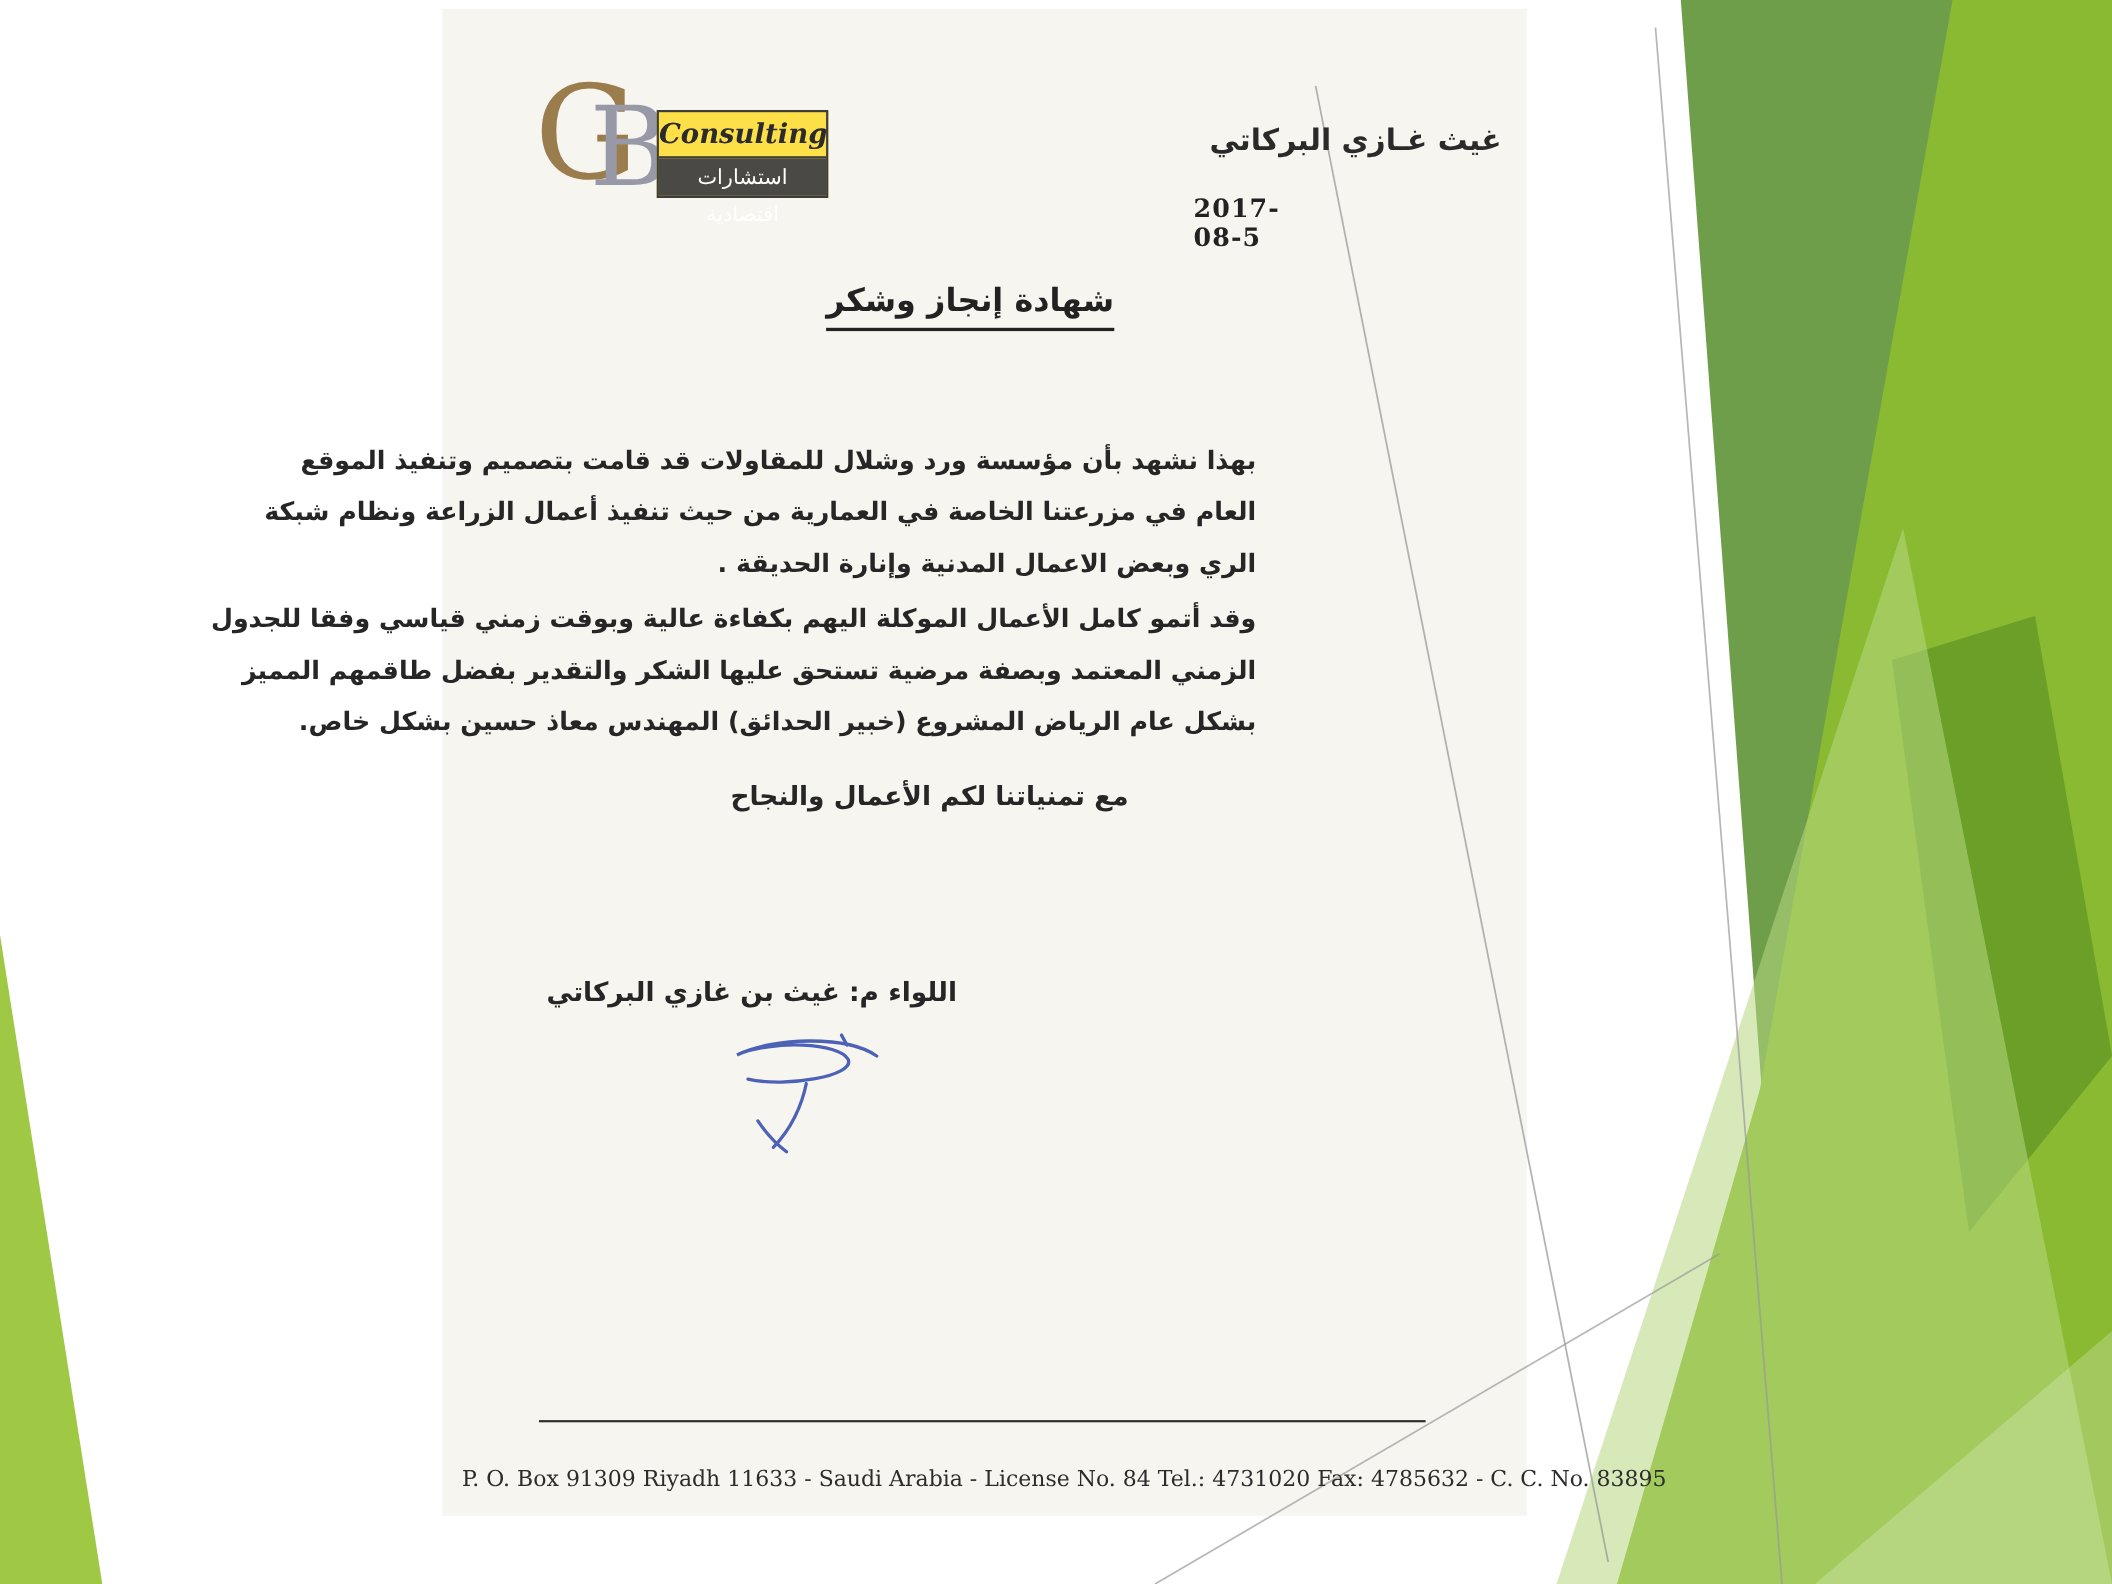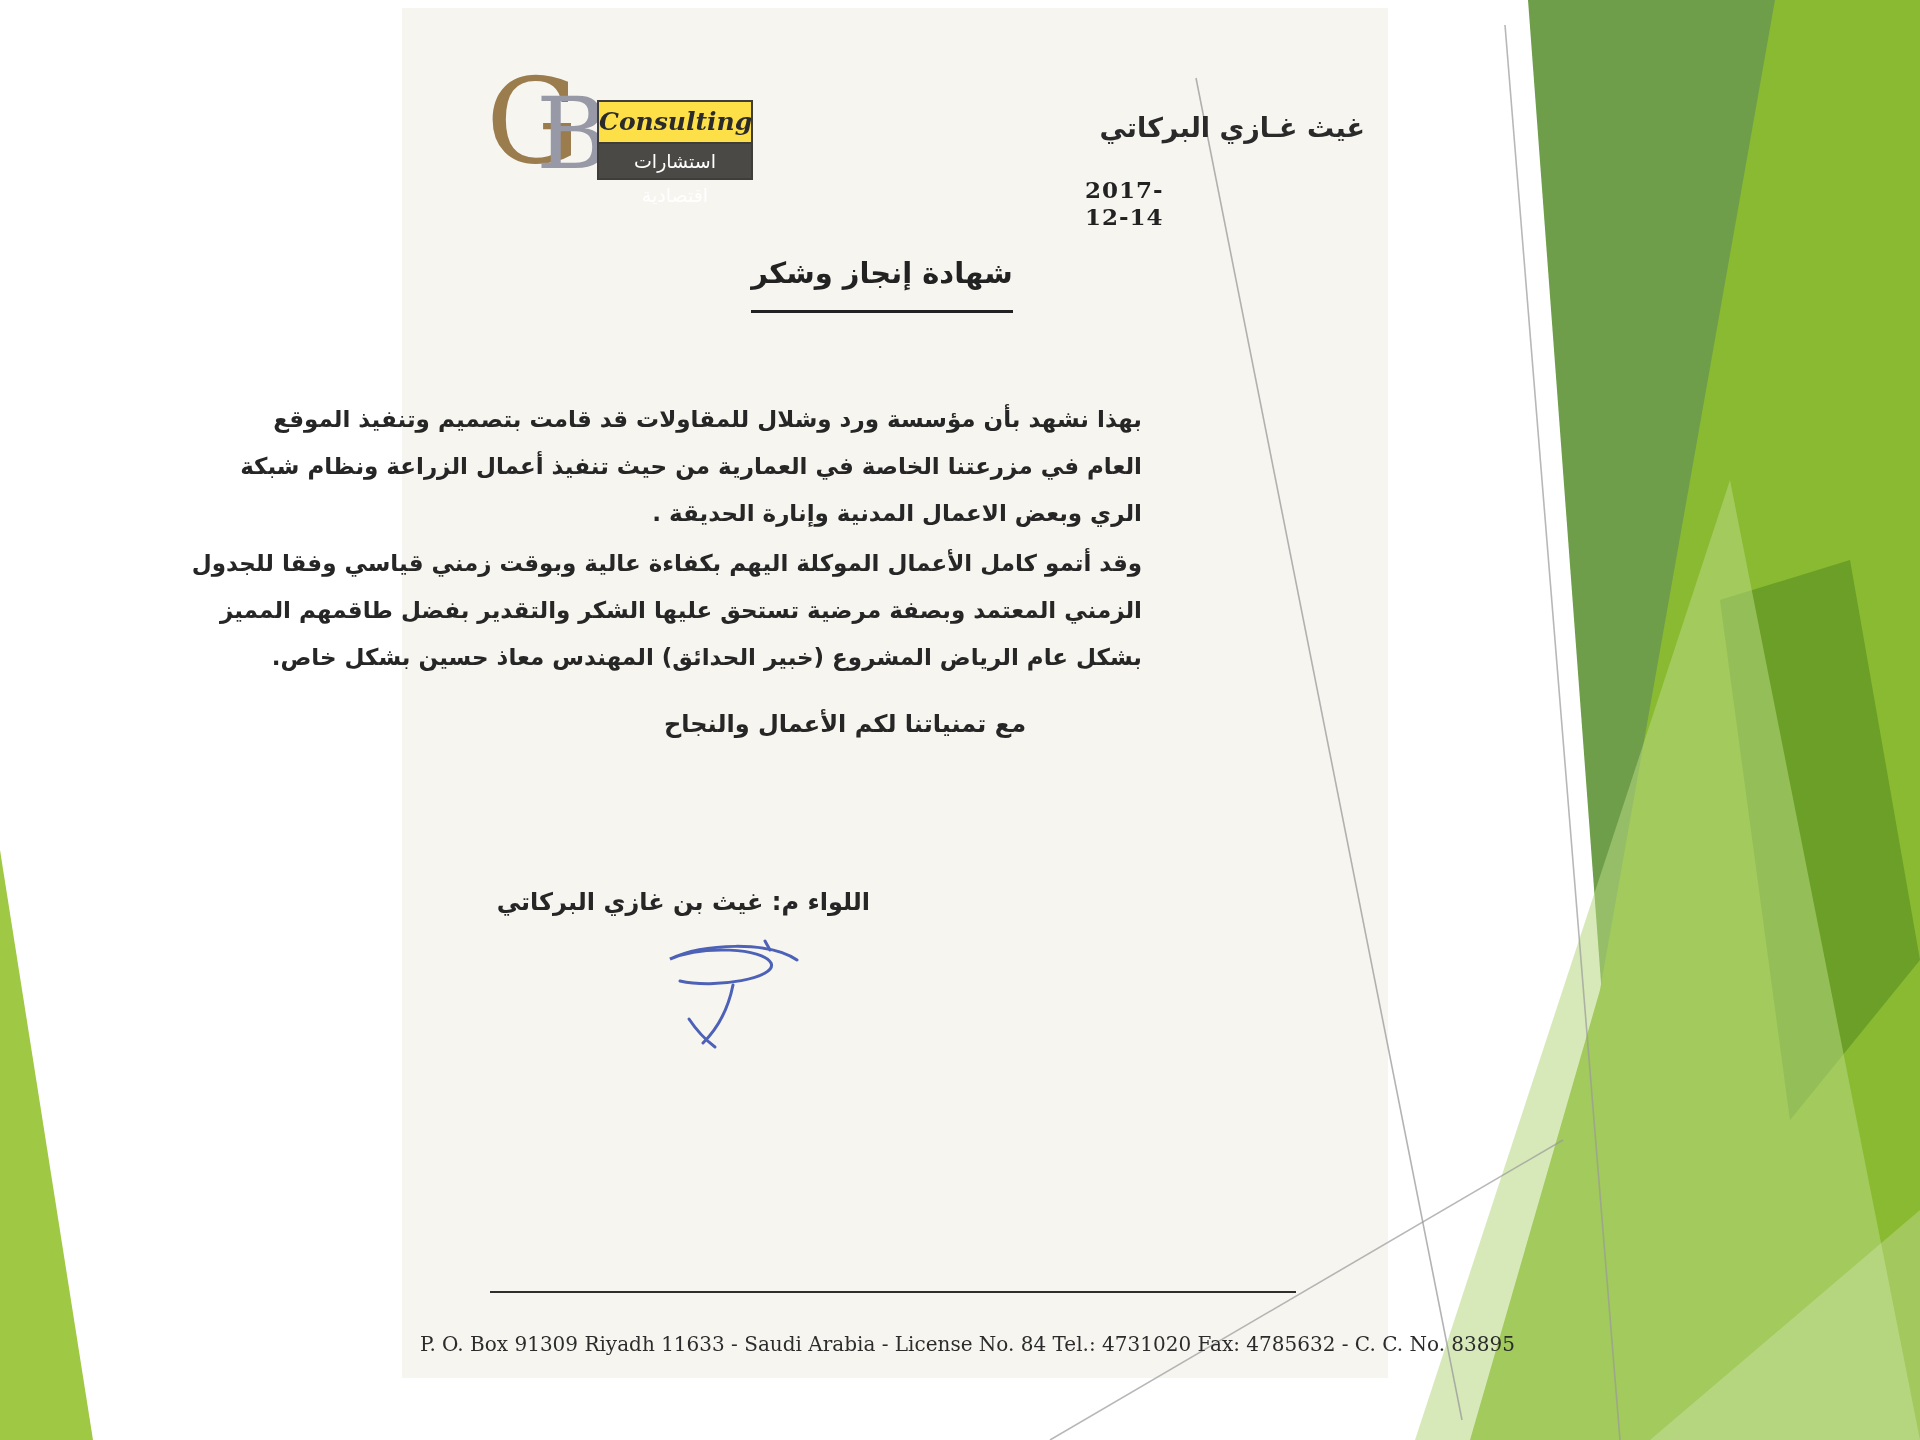--- a/index.html
+++ b/index.html
@@ -17,21 +17,21 @@
   .cbox-top{height:40px;line-height:40px;text-align:center;font-family:"DejaVu Serif",serif;
             font-style:italic;font-weight:bold;font-size:25px;color:#2b2b2b;border-bottom:2px solid #3f3d3a;}
   .cbox-bot{height:34px;line-height:34px;text-align:center;background:#4b4946;color:#ffffff;font-size:19px;}
   
   .recipient{top:112px;right:555px;font-size:27px;font-weight:bold;color:#2a2a2a;direction:rtl;}
   .date{left:1085px;top:176px;width:120px;font-family:"DejaVu Serif",serif;font-weight:bold;
         font-size:23px;color:#222;letter-spacing:1px;}
   
   .title{left:682px;top:256px;width:400px;text-align:center;font-size:29px;font-weight:bold;
          color:#222;direction:rtl;}
-  .title span{border-bottom:3px solid #222;padding-bottom:20px;margin-top:25px;}
+  .title span{border-bottom:3px solid #222;padding-bottom:8px;margin-top:25px;}
   
   .para{left:430px;width:712px;direction:rtl;color:#262626;font-size:23px;font-weight:bold;}
   .p1{top:396px;}
   .p2{top:540px;}
   .pline{height:47px;line-height:47px;text-align:justify;text-align-last:justify;white-space:nowrap;}
   .pline.last{text-align:right;text-align-last:right;}
   .closing{left:645px;top:710px;width:400px;text-align:center;font-size:24px;font-weight:bold;
            color:#262626;direction:rtl;}
   .signatory{left:540px;top:888px;width:330px;text-align:right;font-size:24px;font-weight:bold;
              color:#262626;direction:rtl;white-space:nowrap;}
@@ -63,21 +63,21 @@
   </svg>
 
   <div class="abs logo-g">G</div>
   <div class="abs logo-b">B</div>
   <div class="abs cbox">
     <div class="cbox-top">Consulting</div>
     <div class="cbox-bot" dir="rtl">استشارات اقتصادية</div>
   </div>
 
   <div class="abs recipient">غيث غـازي البركاتي</div>
-  <div class="abs date">2017-12-14</div>
+  <div class="abs date">2017-08-5</div>
 
   <div class="abs title">
     <span>شهادة إنجاز وشكر</span>
   </div>
 
   <div class="abs para p1">
     <div class="pline">بهذا نشهد  بأن مؤسسة ورد وشلال للمقاولات قد قامت بتصميم وتنفيذ الموقع</div>
     <div class="pline">العام  في مزرعتنا الخاصة في العمارية من حيث تنفيذ أعمال الزراعة ونظام شبكة</div>
     <div class="pline last">الري وبعض الاعمال المدنية وإنارة الحديقة .</div>
   </div>

